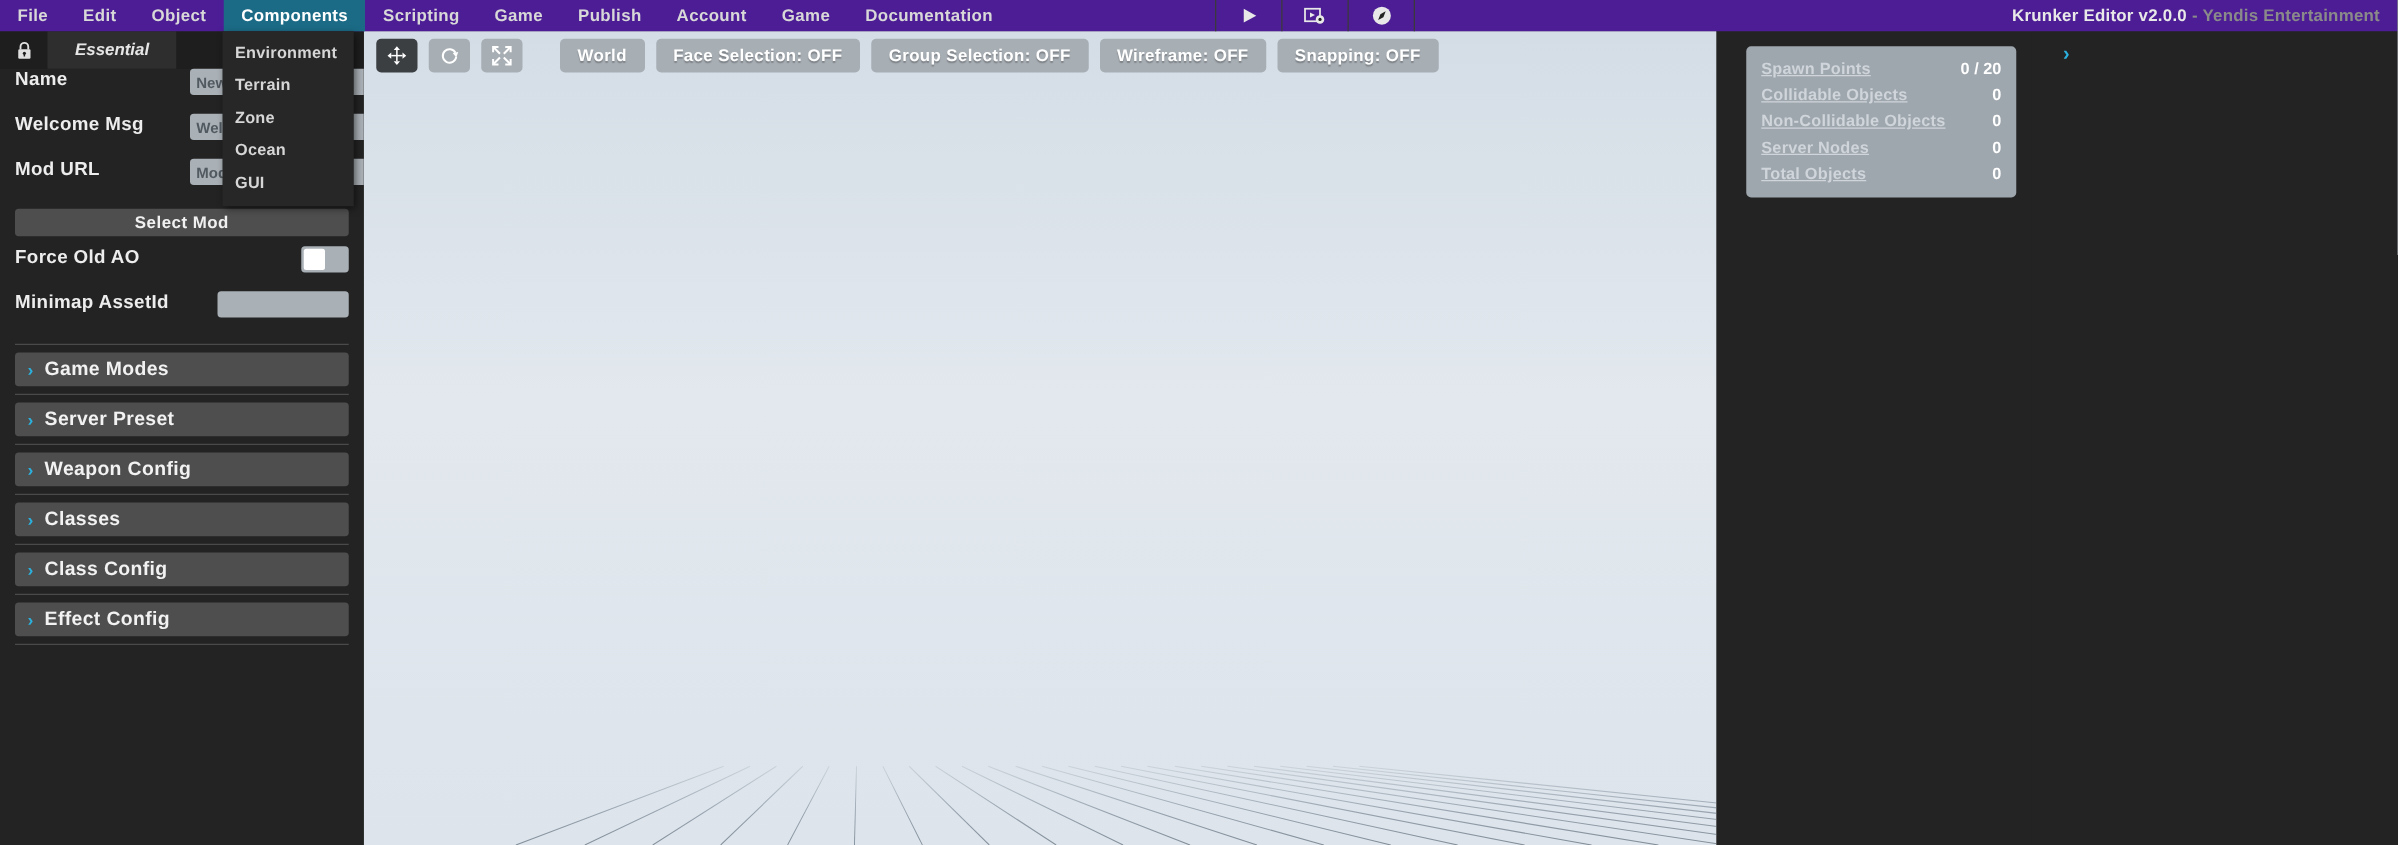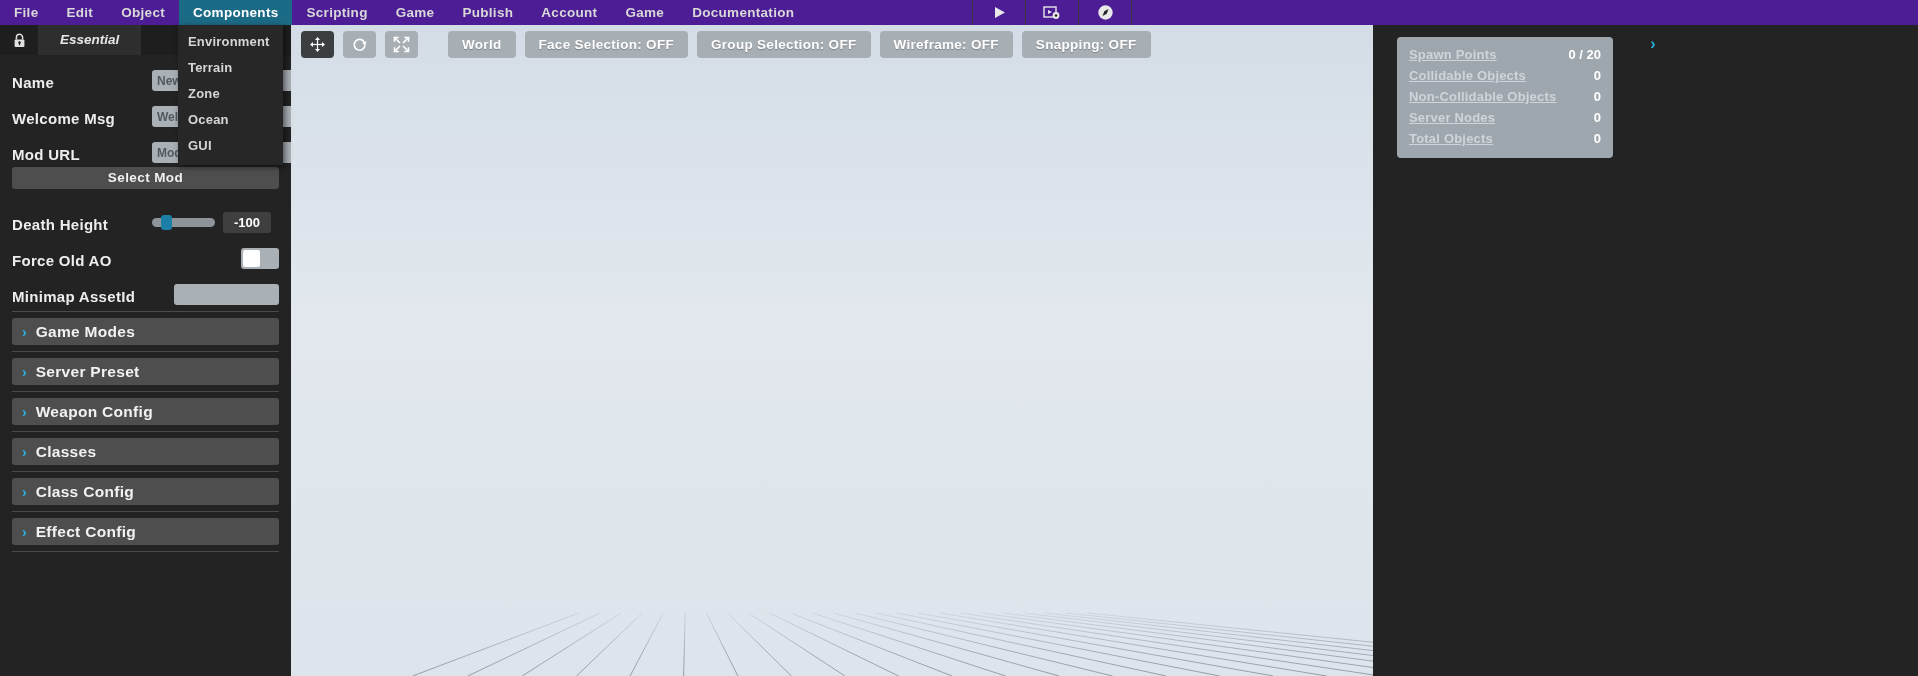--- a/index.html
+++ b/index.html
@@ -55,21 +55,21 @@
     background:#232323; z-index:40; overflow:hidden;
   }
   .tabbar { display:flex; align-items:center; height:30px; background:#1e1e1e; }
   .lock-icon { width:38px; display:flex; align-items:center; justify-content:center; }
   .tab {
     height:30px; line-height:30px; padding:0 22px; background:#2e2e2e;
     color:#e6e6e6; font-size:13.5px; font-weight:bold; cursor:pointer;font-style:italic;
   }
 
   .field-row {
-    display:flex; align-items:flex-end; height:36px; padding:0 12px;
+    display:flex; align-items:flex-start; height:36px; padding:0 12px;
   }
   .field-label {
     color:#ededed; font-size:15px; font-weight:bold; letter-spacing:.3px;
     flex:0 0 140px;
   }
   .text-input {
     flex:1; height:21px; background:#a9b0b6; border:none; border-radius:3px;
     color:#4a4a4a; font-family:"Liberation Sans", sans-serif;
     font-size:12px; font-weight:bold; padding:0 5px; outline:none;
   }
@@ -217,20 +217,23 @@
     <div class="menu-sep"></div>
 
     <div class="icon-btn">
       <svg width="17" height="17" viewBox="0 0 17 17">
         <circle cx="8.5" cy="8.5" r="7.2" fill="#e8e8e8"></circle>
         <polygon points="11.5,5 7.3,7.3 5.5,12 9.7,9.7" fill="#232323"></polygon>
       </svg>
     </div>
     <div class="menu-sep"></div>
 
+    <div class="title-right">
+      <span>Krunker Editor v2.0.0</span><span class="sub"> - Yendis Entertainment</span>
+    </div>
   </div>
 
   <div class="left-panel">
 
     <div class="tabbar">
       <div class="lock-icon">
         <svg width="13" height="15" viewBox="0 0 13 15">
           <path d="M3.4 6.5 V4.4 a3.1 3.1 0 0 1 6.2 0 V6.5" fill="none" stroke="#e0e0e0" stroke-width="1.5"></path>
           <rect x="1.6" y="6.4" width="9.8" height="7.6" rx="1" fill="#e0e0e0"></rect>
           <circle cx="6.5" cy="9.6" r="1.25" fill="#1e1e1e"></circle>
@@ -250,29 +253,20 @@
       <input class="text-input" type="text" placeholder="Welcome" style="">
     </div>
 
     <div class="field-row">
       <div class="field-label">Mod URL</div>
       <input class="text-input" type="text" placeholder="Mod URL" style="">
     </div>
 
     <div class="select-mod">Select Mod</div>
 
-    <div class="field-row">
-      <div class="field-label">Death Height</div>
-      <div class="slider-wrap">
-        <div class="slider-track">
-          <div class="slider-knob"></div>
-        </div>
-        <div class="num-box">-100</div>
-      </div>
-    </div>
 
     <div class="field-row">
       <div class="field-label">Force Old AO</div>
       <div class="toggle">
         <div class="toggle-knob"></div>
       </div>
     </div>
 
     <div class="field-row">
       <div class="field-label">Minimap AssetId</div>

